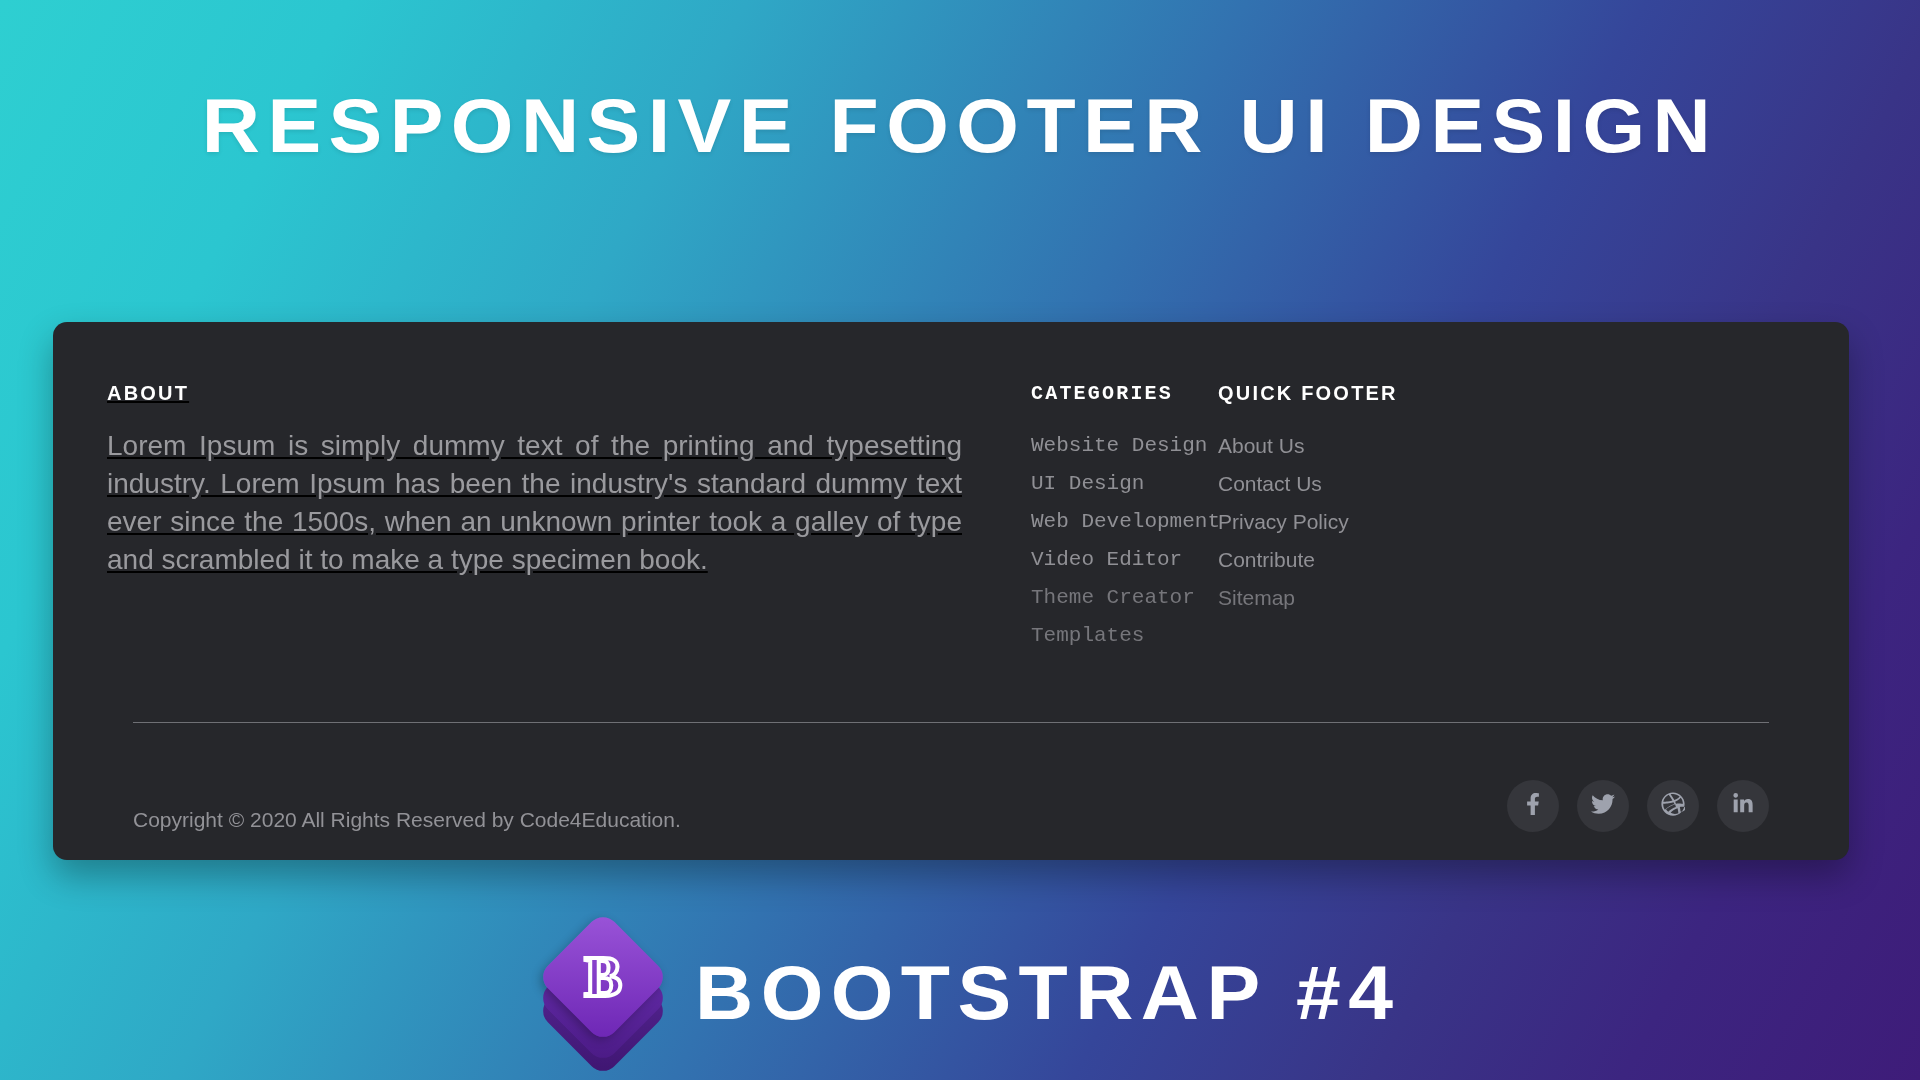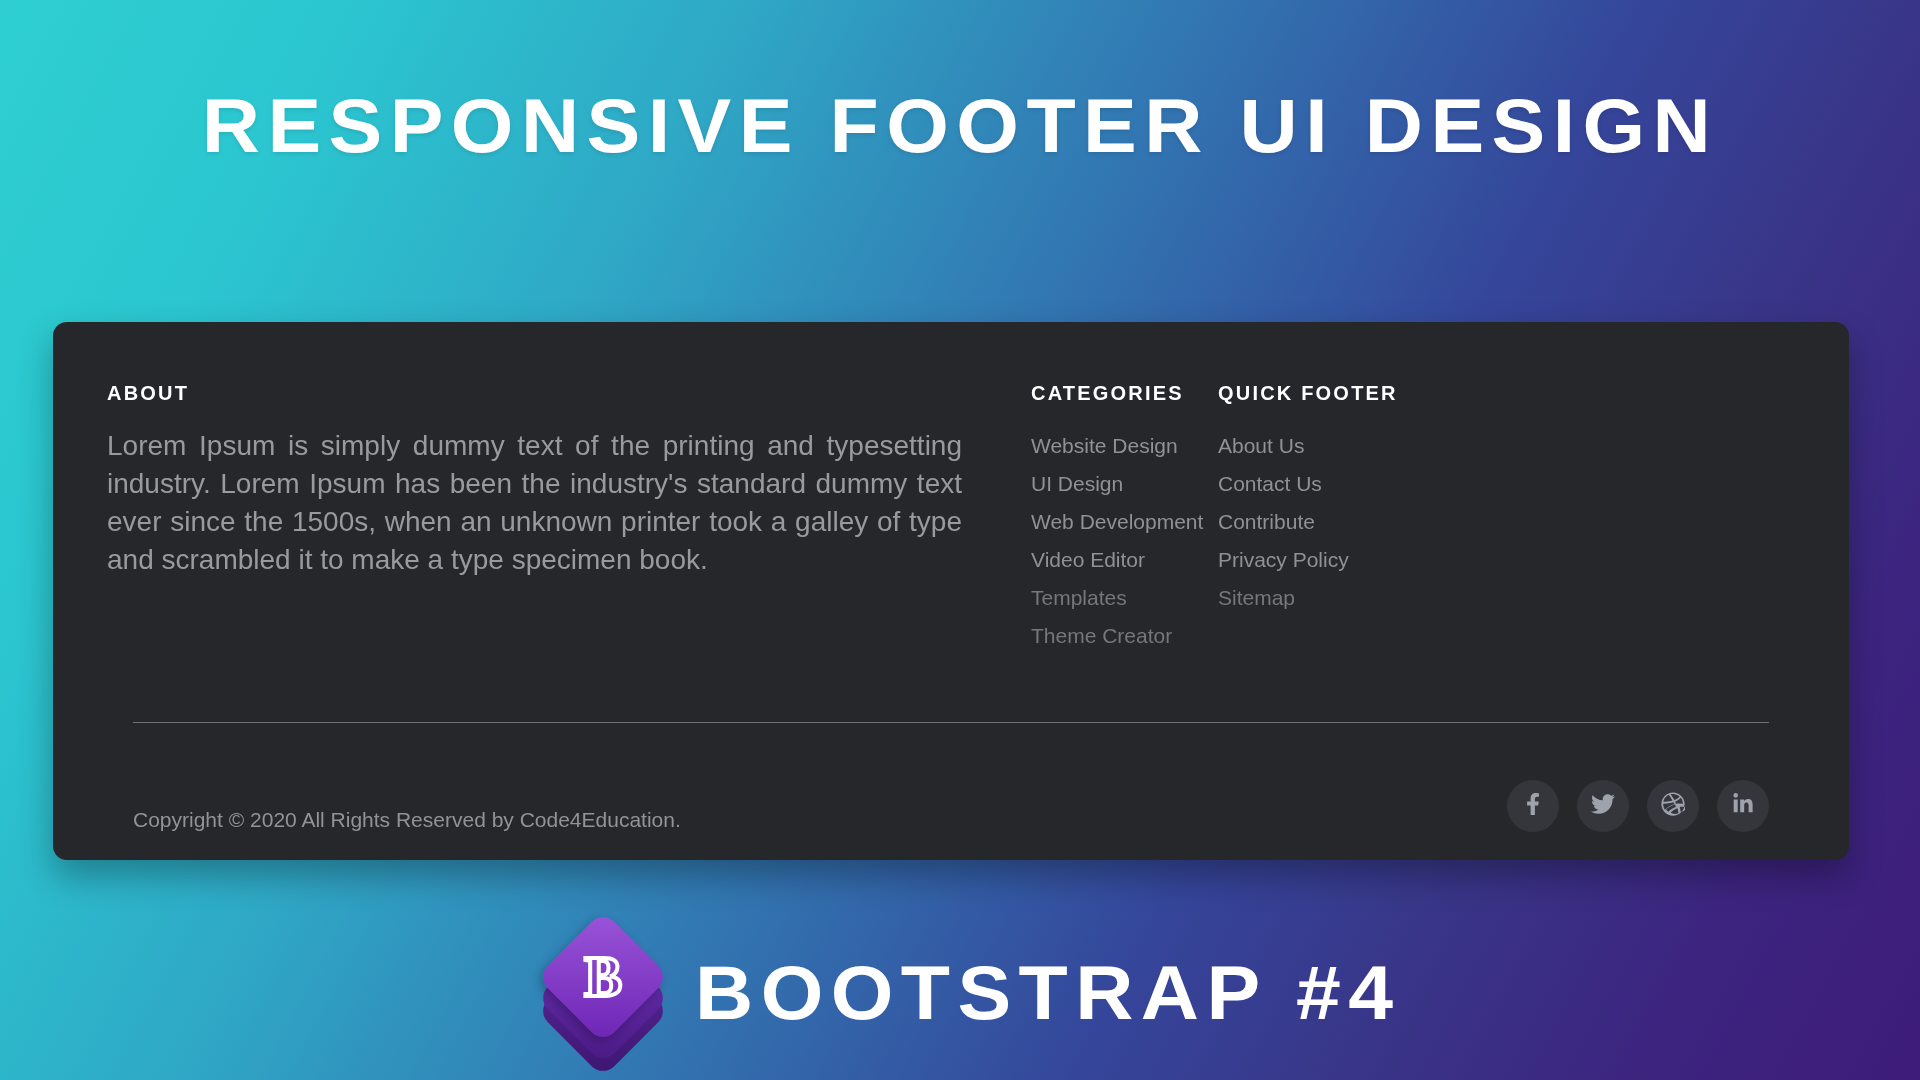--- a/index.html
+++ b/index.html
@@ -51,28 +51,28 @@
     padding:0 0 0 53px;
   }
   .col-head {
     color:#ffffff;
     font-size:20px;
     font-weight:bold;
     letter-spacing:2.2px;
     margin-bottom:22px;
     white-space:nowrap;
   }
-  .col-about { position:absolute; left:27px; top:0; width:855px; }
+  .col-about { position:absolute; left:27px; top:0; width:855px;text-decoration:underline; }
   .about-text {
     color:#9A9A9E;
     font-size:28px;
     line-height:38px;
     text-align:justify;
   }
-  .col-categories { position:absolute; left:951px; top:0; width:320px; }
+  .col-categories { position:absolute; left:951px; top:0; width:320px;font-family:Liberation Mono, monospace; }
   .col-quicklinks { position:absolute; left:1138px; top:0; width:320px; }
   .link-list { list-style:none; }
   .link-list li {
     color:#909095;
     font-size:21px;
     line-height:38px;
     white-space:nowrap;
     cursor:pointer;
   }
   .link-list li.dim { color:#76767B; }
@@ -185,32 +185,32 @@
       <p class="about-text">Lorem Ipsum is simply dummy text of the printing and typesetting industry. Lorem Ipsum has been the industry's standard dummy text ever since the 1500s, when an unknown printer took a galley of type and scrambled it to make a type specimen book.</p>
     </div>
 
     <div class="col-categories">
       <div class="col-head">CATEGORIES</div>
       <ul class="link-list">
         <li>Website Design</li>
         <li>UI Design</li>
         <li>Web Development</li>
         <li>Video Editor</li>
+        <li class="dim">Theme Creator</li>
         <li class="dim">Templates</li>
-        <li class="dim">Theme Creator</li>
       </ul>
     </div>
 
     <div class="col-quicklinks">
       <div class="col-head">QUICK FOOTER</div>
       <ul class="link-list">
         <li>About Us</li>
         <li>Contact Us</li>
+        <li>Privacy Policy</li>
         <li>Contribute</li>
-        <li>Privacy Policy</li>
         <li class="dim">Sitemap</li>
       </ul>
     </div>
 
   </div>
 
   <div class="divider"></div>
 
   <div class="bottom-bar">
     <div class="copyright">Copyright © 2020 All Rights Reserved by Code4Education.</div>

